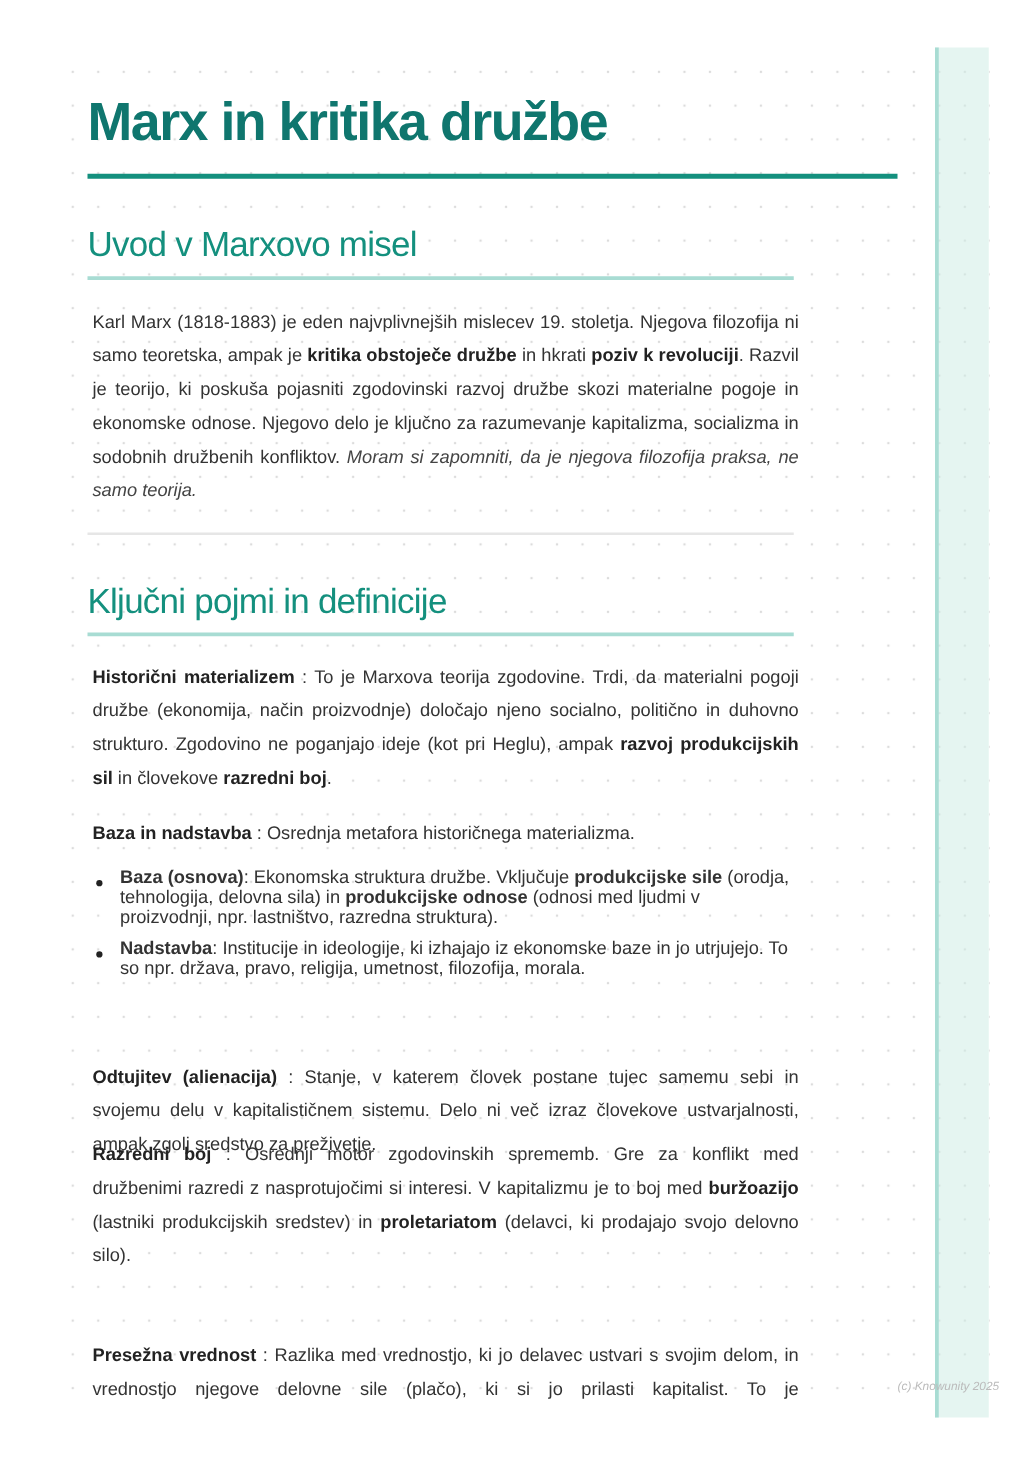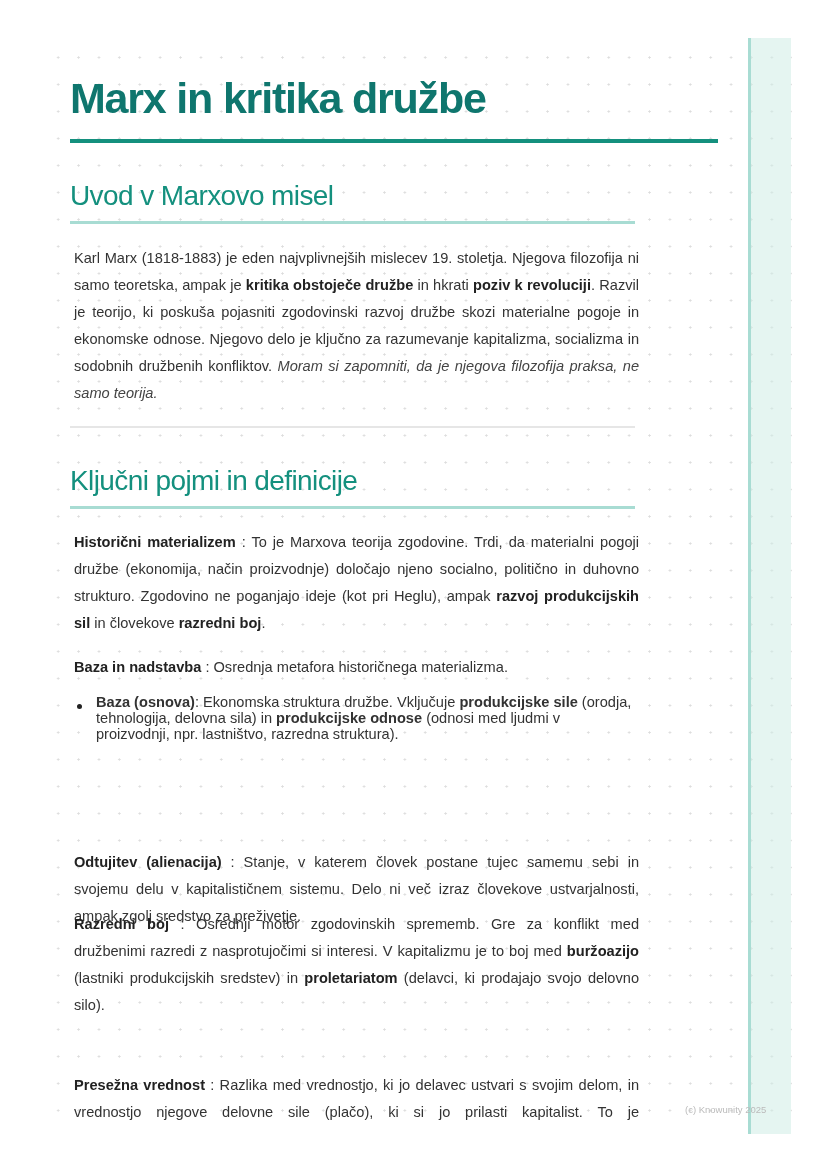--- a/index.html
+++ b/index.html
@@ -53,22 +53,23 @@
   }
   ul.bullets li {
     position: relative; padding-left: 26px; font-size: 14.6px; line-height: 16px;
     margin-bottom: 9px; color: #333333;
   }
   ul.bullets li::before {
     content: ""; position: absolute; left: 7px; top: 10px; width: 5px; height: 5px;
     border-radius: 50%; background: #222;
   }
   .watermark {
-    position: absolute; left: 685px; top: 1104px; font-size: 9.5px; color: #bbbbbb;
+    position: absolute; left: 718px; top: 1104px; font-size: 9.5px; color: #bbbbbb;
     white-space: nowrap;
+    font-style: italic;
   }
 </style>
 </head>
 <body>
 
 <div class="page"></div>
 <div class="strip"></div>
 
 <h1 class="title">Marx in kritika družbe</h1>
 <div class="title-rule"></div>
@@ -88,20 +89,21 @@
 <p class="para" style="top:525px;">
   <b>Historični materializem</b><span> : To je Marxova teorija zgodovine. Trdi, da materialni pogoji družbe (ekonomija, način proizvodnje) določajo njeno socialno, politično in duhovno strukturo. Zgodovino ne poganjajo ideje (kot pri Heglu), ampak </span><b>razvoj produkcijskih sil</b><span> in človekove </span><b>razredni boj</b><span>.</span>
 </p>
 
 <p class="para" style="top:650px;">
   <b>Baza in nadstavba</b><span> : Osrednja metafora historičnega materializma.</span>
 </p>
 
 <ul class="bullets" style="top:694px;">
   <li><b>Baza (osnova)</b><span>: Ekonomska struktura družbe. Vključuje </span><b>produkcijske sile</b><span> (orodja, tehnologija, delovna sila) in </span><b>produkcijske odnose</b><span> (odnosi med ljudmi v proizvodnji, npr. lastništvo, razredna struktura).</span></li>
+  <li><b>Nadstavba</b><span>: Institucije in ideologije, ki izhajajo iz ekonomske baze in jo utrjujejo. To so npr. država, pravo, religija, umetnost, filozofija, morala.</span></li>
 </ul>
 
 <p class="para" style="top:845px;">
   <b>Odtujitev (alienacija)</b><span> : Stanje, v katerem človek postane tujec samemu sebi in svojemu delu v kapitalističnem sistemu. Delo ni več izraz človekove ustvarjalnosti, ampak zgolj sredstvo za preživetje.</span>
 </p>
 
 <p class="para" style="top:907px;">
   <b>Razredni boj</b><span> : Osrednji motor zgodovinskih sprememb. Gre za konflikt med družbenimi razredi z nasprotujočimi si interesi. V kapitalizmu je to boj med </span><b>buržoazijo</b><span> (lastniki produkcijskih sredstev) in </span><b>proletariatom</b><span> (delavci, ki prodajajo svojo delovno silo).</span>
 </p>
 

